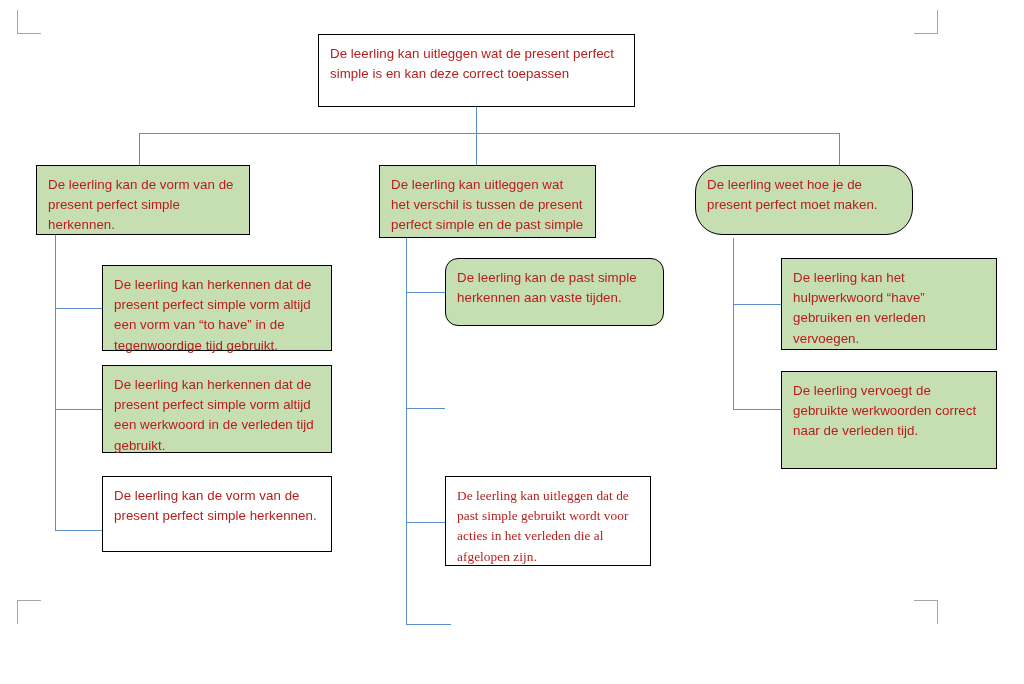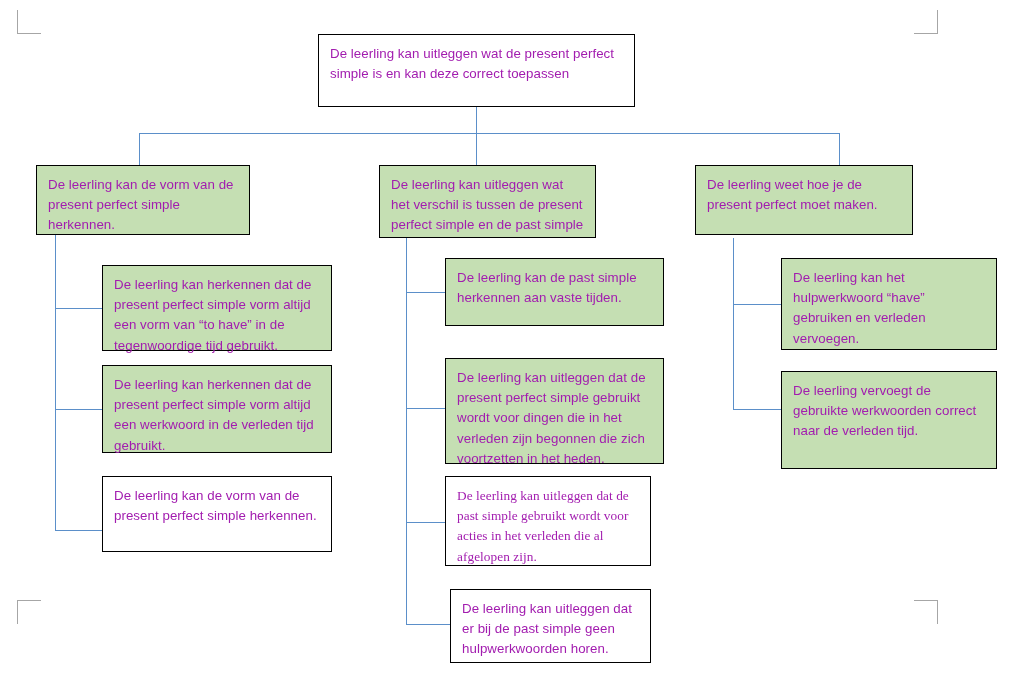--- a/index.html
+++ b/index.html
@@ -38,21 +38,21 @@
   }
   .line.h { height: 1px; }
   .line.v { width: 1px; }
 
   
   .node {
     position: absolute;
     box-sizing: border-box;
     border: 1.2px solid #1a1a1a;
     background: #ffffff;
-    color: #a21caf;
+    color: #b91c1c;
     font-size: 13.3px;
     line-height: 1.52;
     padding: 9px 11px 8px 11px;
     letter-spacing: 0.05px;
   }
   .node.green {
     background: #c5dfb3;
     border-color: #000000;
   }
   .node.white {
@@ -104,51 +104,45 @@
   </div>
 
   <div class="node green" style="left:36px; top:165px; width:214px; height:70px;">
     <span class="node-text">De leerling kan de vorm van de present perfect simple herkennen.</span>
   </div>
 
   <div class="node green" style="left:379px; top:165px; width:217px; height:73px;">
     <span class="node-text">De leerling kan uitleggen wat het verschil is tussen de present perfect simple en de past simple</span>
   </div>
 
-  <div class="node green" style="left:695px; top:165px; width:218px; height:70px;">
+  <div class="node green" style="left:695px; top:165px; width:218px; height:70px;border-radius:27px;">
     <span class="node-text">De leerling weet hoe je de present perfect moet maken.</span>
   </div>
 
   <div class="node green" style="left:102px; top:265px; width:230px; height:86px;">
     <span class="node-text">De leerling kan herkennen dat de present perfect simple vorm altijd een vorm van “to have” in de tegenwoordige tijd gebruikt.</span>
   </div>
 
   <div class="node green" style="left:102px; top:365px; width:230px; height:88px;">
     <span class="node-text">De leerling kan herkennen dat de present perfect simple vorm altijd een werkwoord in de verleden tijd gebruikt.</span>
   </div>
 
   <div class="node white" style="left:102px; top:476px; width:230px; height:76px;">
     <span class="node-text">De leerling kan de vorm van de present perfect simple herkennen.</span>
   </div>
 
-  <div class="node green" style="left:445px; top:258px; width:219px; height:68px;">
+  <div class="node green" style="left:445px; top:258px; width:219px; height:68px;border-radius:13px;">
     <span class="node-text">De leerling kan de past simple herkennen aan vaste tijden.</span>
   </div>
 
-  <div class="node green" style="left:445px; top:358px; width:219px; height:106px;">
-    <span class="node-text">De leerling kan uitleggen dat de present perfect simple gebruikt wordt voor dingen die in het verleden zijn begonnen die zich voortzetten in het heden.</span>
-  </div>
 
   <div class="node white" style="left:445px; top:476px; width:206px; height:90px;font-family:Liberation Serif, serif;">
     <span class="node-text">De leerling kan uitleggen dat de past simple gebruikt wordt voor acties in het verleden die al afgelopen zijn.</span>
   </div>
 
-  <div class="node white" style="left:450px; top:589px; width:201px; height:74px;">
-    <span class="node-text">De leerling kan uitleggen dat er bij de past simple geen hulpwerkwoorden horen.</span>
-  </div>
 
   <div class="node green" style="left:781px; top:258px; width:216px; height:92px;">
     <span class="node-text">De leerling kan het hulpwerkwoord “have” gebruiken en verleden vervoegen.</span>
   </div>
 
   <div class="node green" style="left:781px; top:371px; width:216px; height:98px;">
     <span class="node-text">De leerling vervoegt de gebruikte werkwoorden correct naar de verleden tijd.</span>
   </div>
 
 </div>

